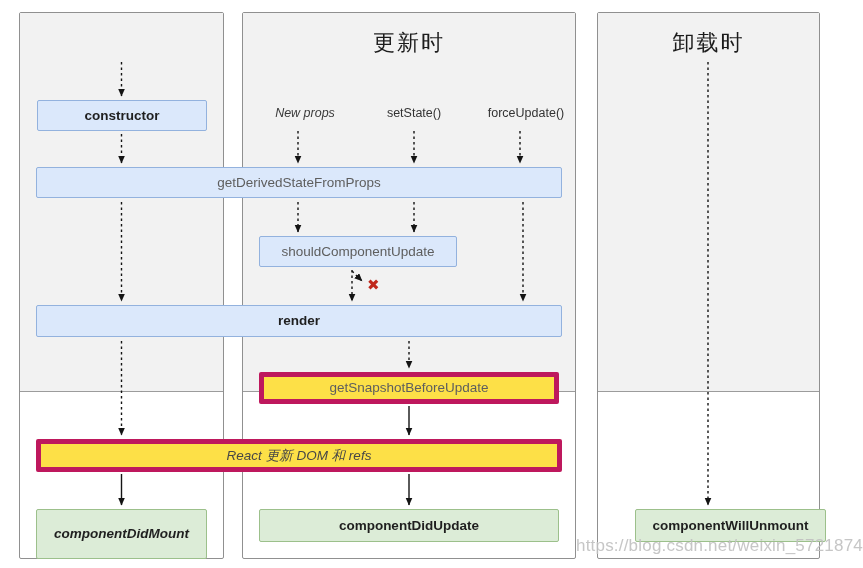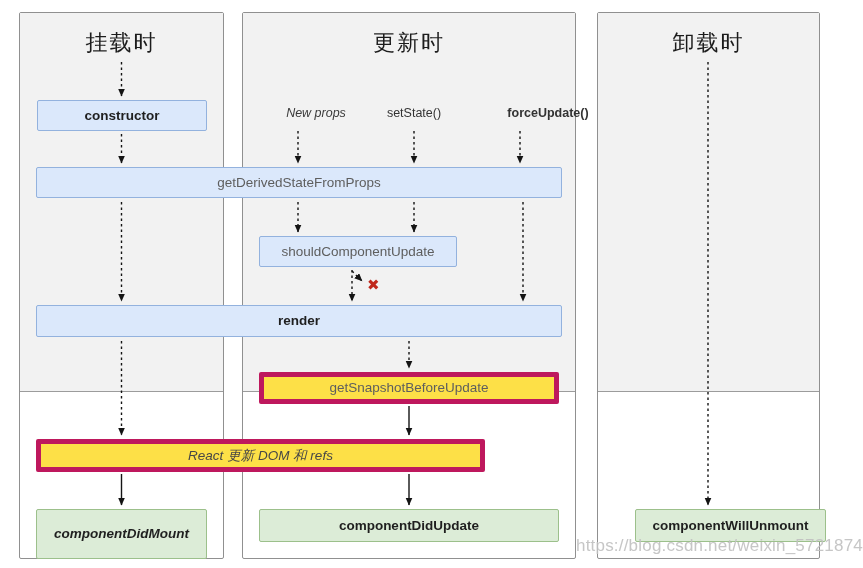--- a/index.html
+++ b/index.html
@@ -50,41 +50,40 @@
     position:absolute;z-index:6;left:576px;top:536px;width:287px;
     font-size:17px;color:rgba(192,192,192,0.9);letter-spacing:0.2px;
     white-space:nowrap;
   }
 </style>
 </head>
 <body>
 
 <div class="col" style="left:19px;width:205px;">
   <div class="shade"></div>
-  <div class="col-title">挂载时</div>
 </div>
 <div class="col" style="left:242px;width:334px;">
   <div class="shade"></div>
   <div class="col-title">更新时</div>
 </div>
 <div class="col" style="left:597px;width:223px;">
   <div class="shade"></div>
   <div class="col-title">卸载时</div>
 </div>
 
-<div class="trigger italic" style="left:316px;">New props</div>
+<div class="trigger italic" style="left:305px;">New props</div>
 <div class="trigger" style="left:414px;">setState()</div>
-<div class="trigger" style="left:548px;font-weight:bold;">forceUpdate()</div>
+<div class="trigger" style="left:526px;">forceUpdate()</div>
 
 <div class="box blue bold" style="left:37px;top:100px;width:170px;height:31px;">constructor</div>
 <div class="box blue muted" style="left:36px;top:167px;width:526px;height:31px;">getDerivedStateFromProps</div>
 <div class="box blue muted" style="left:259px;top:236px;width:198px;height:31px;">shouldComponentUpdate</div>
 <div class="box blue bold" style="left:36px;top:305px;width:526px;height:32px;">render</div>
 <div class="box yellow muted" style="left:259px;top:372px;width:300px;height:32px;">getSnapshotBeforeUpdate</div>
-<div class="box yellow italic" style="left:36px;top:439px;width:449px;height:33px;">React 更新 DOM 和 refs</div>
+<div class="box yellow italic" style="left:36px;top:439px;width:526px;height:33px;">React 更新 DOM 和 refs</div>
 <div class="box green bold" style="left:36px;top:509px;width:171px;height:50px;font-style:italic;">componentDidMount</div>
 <div class="box green bold" style="left:259px;top:509px;width:300px;height:33px;">componentDidUpdate</div>
 <div class="box green bold" style="left:635px;top:509px;width:191px;height:33px;">componentWillUnmount</div>
 
 <svg class="flow" width="863" height="568">
   <defs>
     <marker id="ah" markerWidth="9" markerHeight="8" refX="7.5" refY="3.5" orient="auto" markerUnits="userSpaceOnUse">
       <path d="M0,0 L8,3.5 L0,7 Z" fill="#141414"></path>
     </marker>
   </defs>

